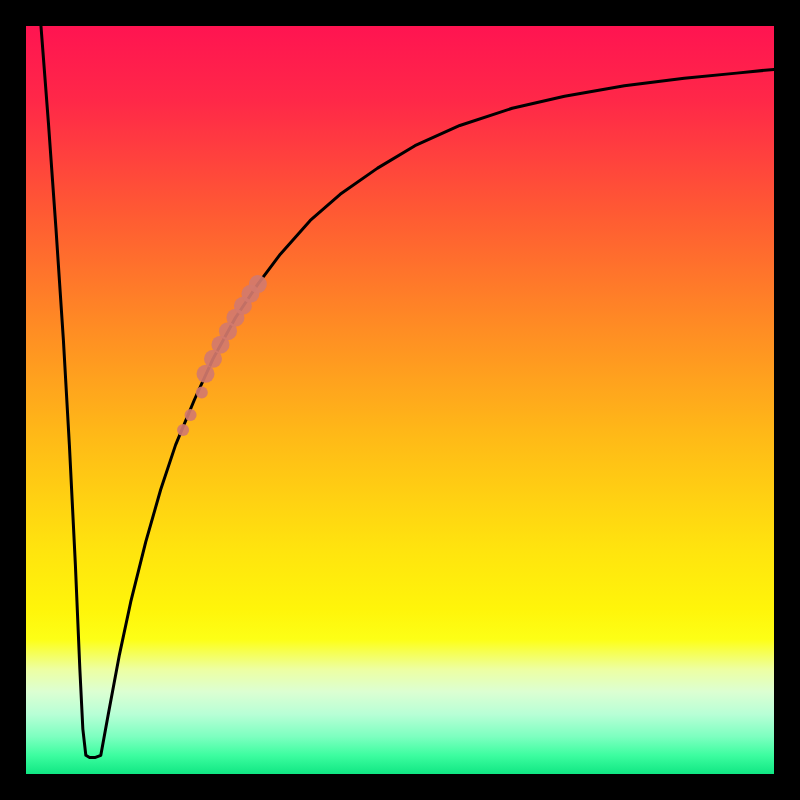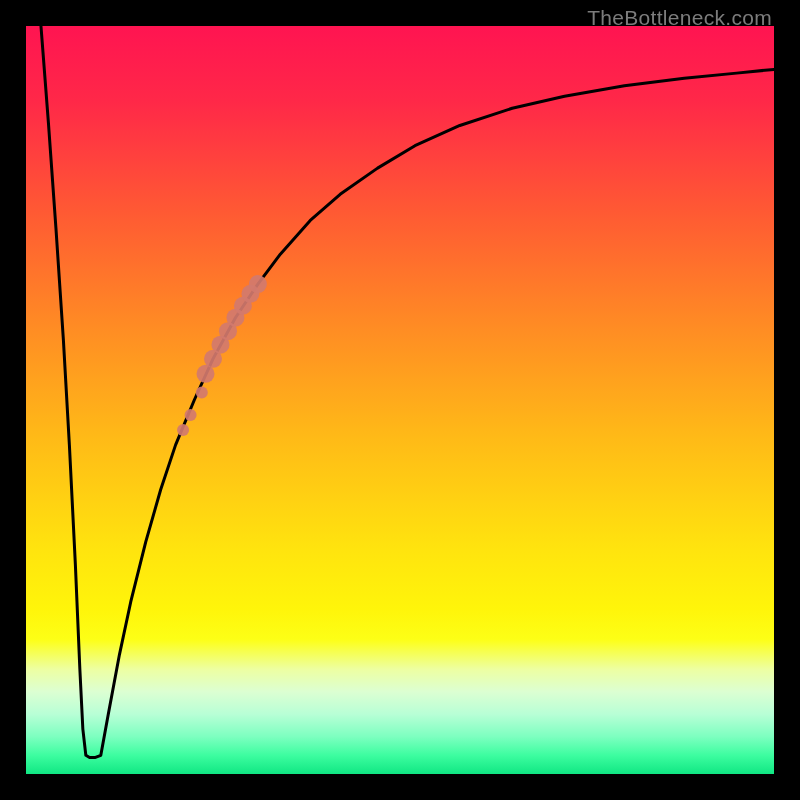--- a/index.html
+++ b/index.html
@@ -83,14 +83,13 @@
           <circle cx="194.48" cy="318.65" r="9" fill="#d37a6e" fill-opacity="0.92"></circle>
           <circle cx="201.96" cy="305.18" r="9" fill="#d37a6e" fill-opacity="0.92"></circle>
           <circle cx="209.44" cy="291.72" r="9" fill="#d37a6e" fill-opacity="0.92"></circle>
           <circle cx="216.92" cy="279.75" r="9" fill="#d37a6e" fill-opacity="0.92"></circle>
           <circle cx="224.40" cy="267.78" r="9" fill="#d37a6e" fill-opacity="0.92"></circle>
           <circle cx="231.88" cy="258.06" r="9" fill="#d37a6e" fill-opacity="0.92"></circle>
         </g>
     </svg>
   </div>
 
-  <div class="watermark">TheBottleneck.com</div>
 </div>
 
 </body></html>

